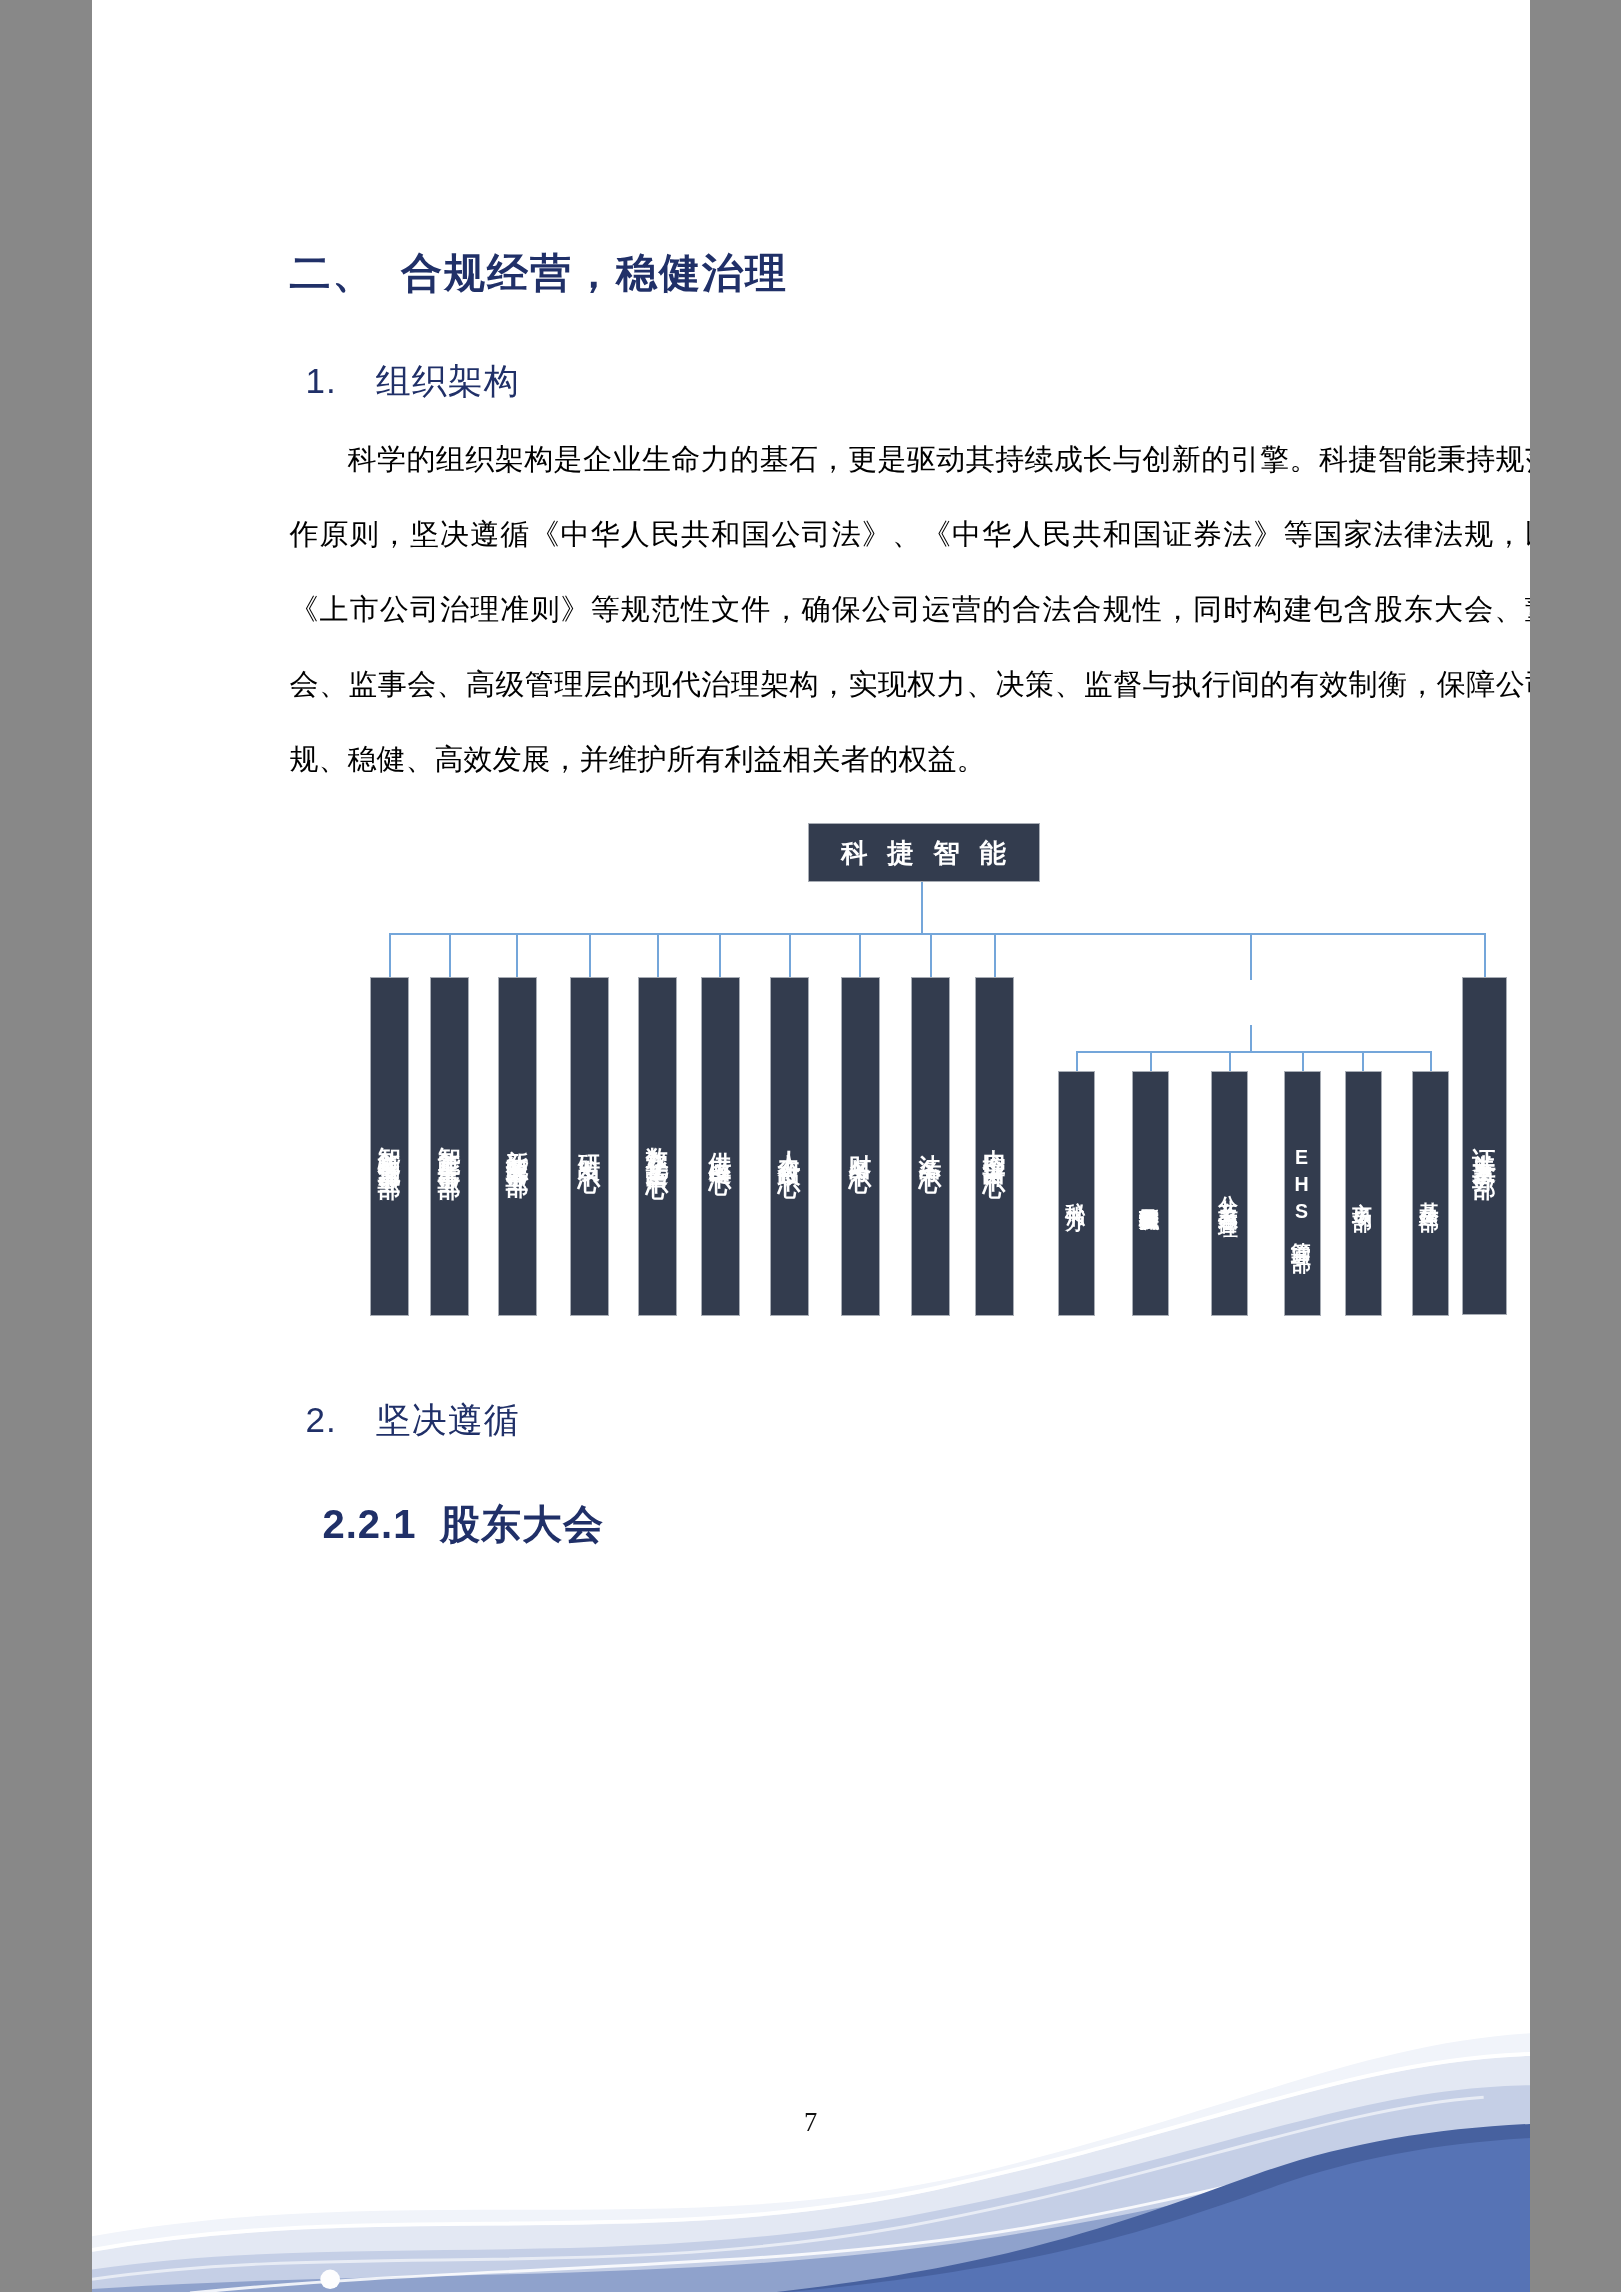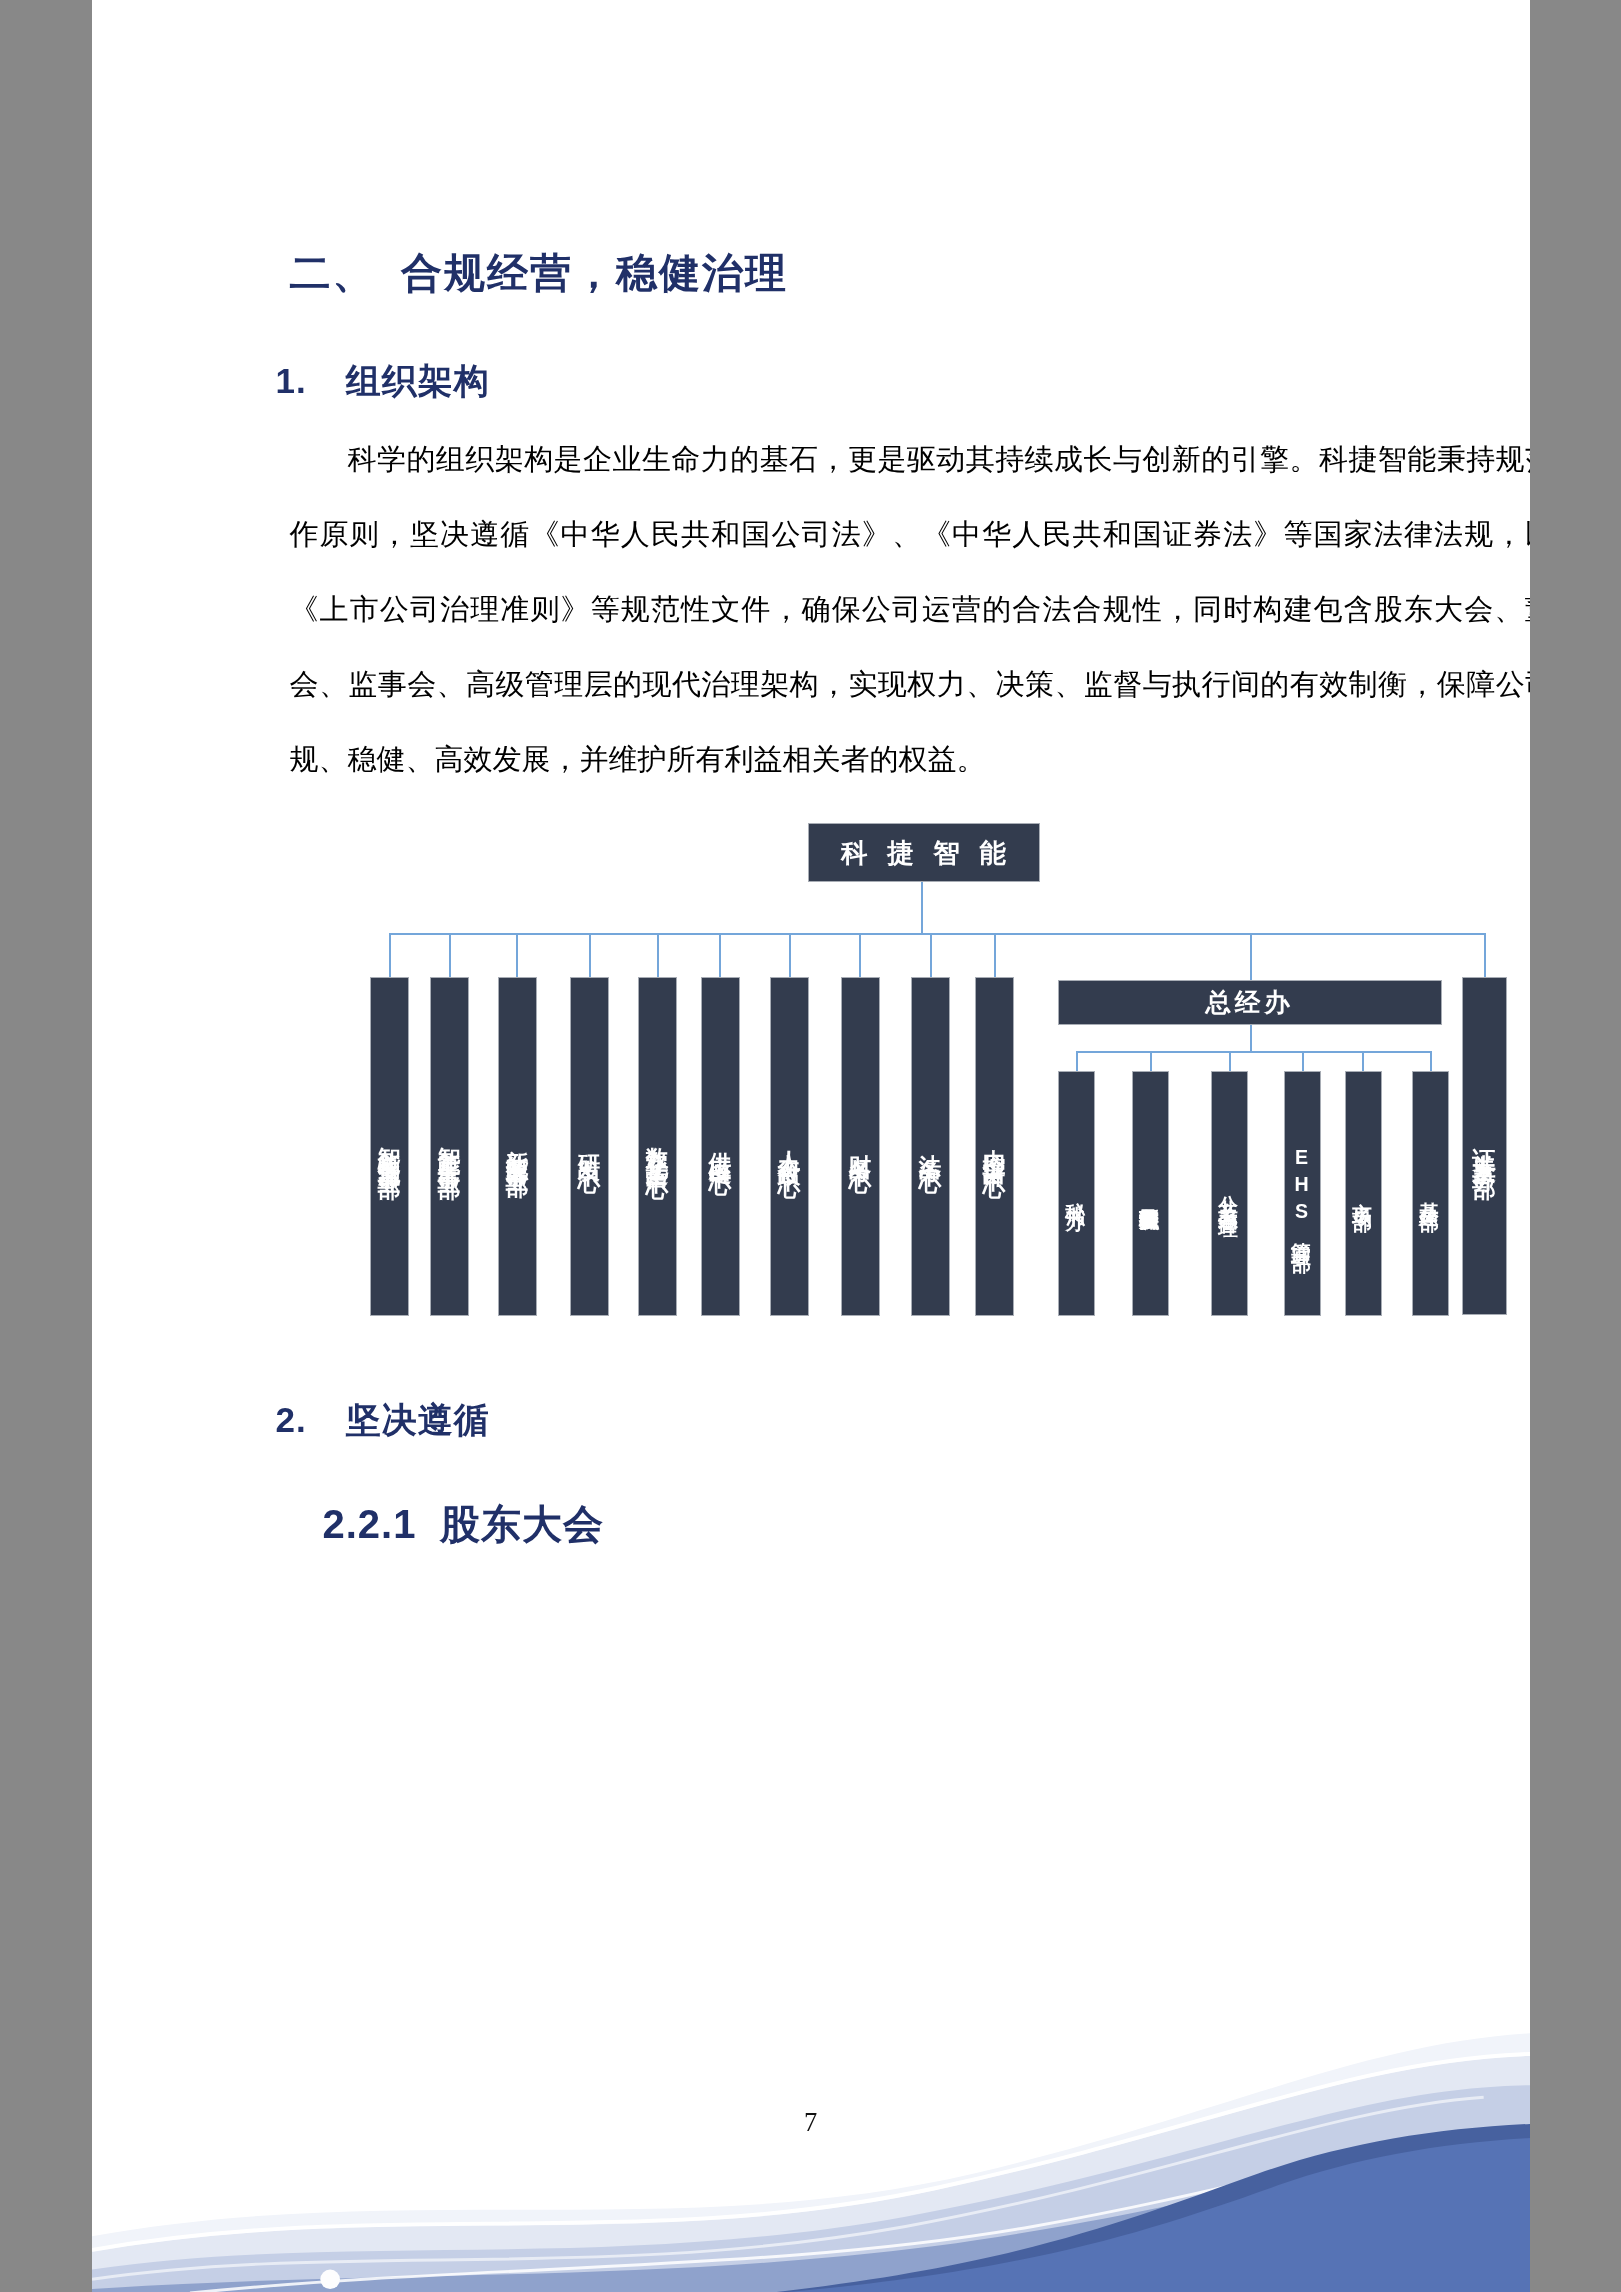--- a/index.html
+++ b/index.html
@@ -12,22 +12,22 @@
     font-family:"Liberation Sans", sans-serif;
   }
   
   .h-main{
     position:absolute;left:198px;top:250px;
     font-size:41px;font-weight:bold;line-height:1.15;
     color:var(--heading);margin:0;letter-spacing:2px;
   }
   .h-main .hnum{margin-right:25.5px;}
   .h-sec{
-    position:absolute;left:184px;
-    font-size:35px;font-weight:bold;line-height:1.15;
+    position:absolute;left:214px;
+    font-size:35px;font-weight:normal;line-height:1.15;
     color:var(--heading);margin:0;letter-spacing:1px;
   }
   .h-sec .hnum{margin-right:39px;}
   .h-sub{
     position:absolute;left:231px;top:1501px;
     font-size:40px;font-weight:bold;line-height:1.15;
     color:var(--heading);margin:0;letter-spacing:1px;
   }
   .h-sub .hnum{margin-right:23.5px;}
   
@@ -121,23 +121,20 @@
       </div>
       <div class="oc-line" style="left: 838px; top: 112px; width: 2px; height: 44px;"></div>
       <div class="oc-box oc-vert" style="left: 819px; top: 156px; width: 39px; height: 339px;">
         <span>法务中心</span>
       </div>
       <div class="oc-line" style="left: 902px; top: 112px; width: 2px; height: 44px;"></div>
       <div class="oc-box oc-vert" style="left: 883px; top: 156px; width: 39px; height: 339px;">
         <span>内控审计中心</span>
       </div>
       <div class="oc-line" style="left: 1158px; top: 112px; width: 2px; height: 47px;"></div>
-      <div class="oc-box oc-go" style="left: 966px; top: 159px; width: 384px; height: 45px;">
-        <span>总经办</span>
-      </div>
       <div class="oc-line" style="left: 1158px; top: 204px; width: 2px; height: 26.5px;"></div>
       <div class="oc-line" style="left: 985px; top: 230px; width: 354px; height: 2px;"></div>
       <div class="oc-line" style="left: 984px; top: 230px; width: 2px; height: 19.6px;"></div>
       <div class="oc-box oc-vert l2" style="left: 966px; top: 250px; width: 37px; height: 245px;">
         <span>秘书办</span>
       </div>
       <div class="oc-line" style="left: 1058px; top: 230px; width: 2px; height: 19.6px;"></div>
       <div class="oc-box oc-vert l2 dense" style="left: 1040px; top: 250px; width: 37px; height: 245px;">
         <span>知识产权及科技项目管理</span>
       </div>

